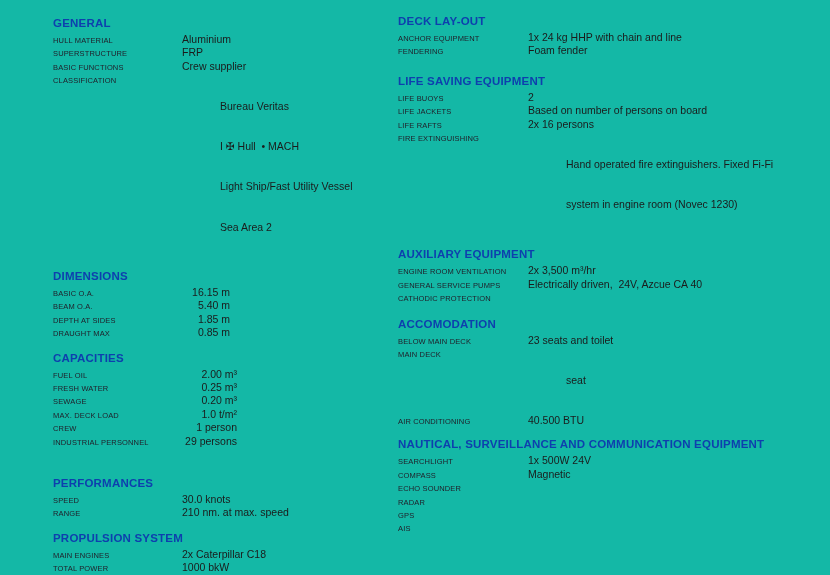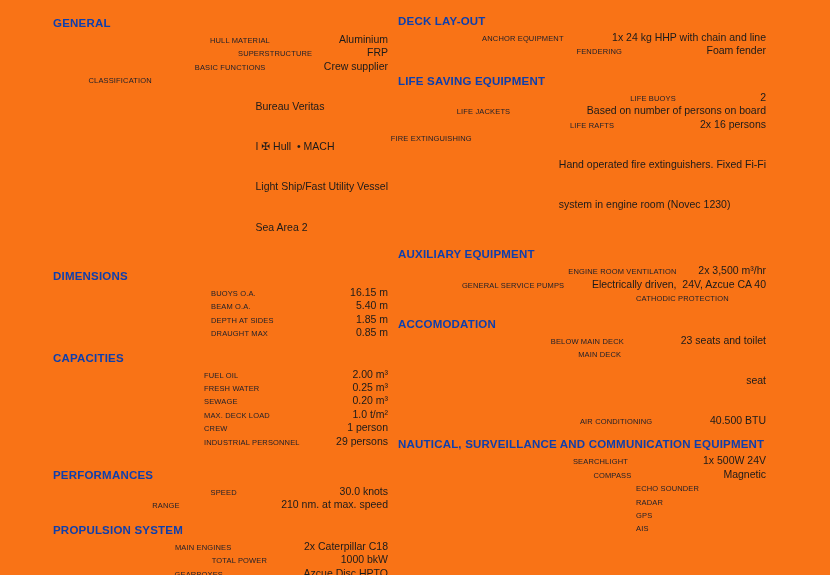--- a/index.html
+++ b/index.html
@@ -1,53 +1,53 @@
 <!DOCTYPE html>
 <html><head>
 <meta charset="utf-8">
 <style>
   * { margin:0; padding:0; box-sizing:border-box; }
   html,body { background:#ffffff; }
   .page {
     position:relative;
     width:830px; height:575px;
-    background:#f97316;
+    background:#14b8a6;
     font-family:"Liberation Sans", sans-serif;
     color:#1a1a1a;
     overflow:hidden;
   }
   .col-left  { position:absolute; left:53px;  top:16px; width:335px; }
   .col-right { position:absolute; left:398px; top:14px; width:368px; }
 
   .sec-title {
     font-size:11.5px; font-weight:bold; color:#0e3fae;
     line-height:14px; letter-spacing:0.2px;
     margin-bottom:3px; white-space:pre;
   }
-  .row { display:flex; align-items:flex-start;justify-content:flex-end; }
+  .row { display:flex; align-items:flex-start; }
   .lbl {
     flex:none; width:129px;
     font-size:7.5px; line-height:13.4px; letter-spacing:0.15px;
     color:#21212b; white-space:pre; position:relative; top:1px;
   }
   .col-right .lbl { width:130px; }
   .val {
     font-size:10.5px; line-height:13.4px; color:#1b1b1b; white-space:pre;
   }
   .val div { line-height:13.4px; white-space:pre;padding-left:38px; }
 
   
   .sec-dimensions .val { width:48px; text-align:right; }
   .sec-capacities .val { width:55px; text-align:right; }
 
   
   .sec { margin-bottom:11px; }
   .sec-general      { margin-bottom:8px; }
   .sec-dimensions   { margin-bottom:11px; }
-  .sec-capacities   { margin-bottom:20px; }
+  .sec-capacities   { margin-bottom:28px; }
   .sec-performances { margin-bottom:11px; }
   .sec-propulsion   { margin-bottom:9px; }
   .sec-deck         { margin-bottom:16px; }
   .sec-lifesaving   { margin-bottom:9px; }
   .sec-auxiliary    { margin-bottom:12px; }
   .sec-accomodation { margin-bottom:10px; }
   .sec-nautical     { margin-bottom:19px; }
 </style>
 </head>
 <body>
@@ -77,21 +77,21 @@
           <div>I ✠ Hull  • MACH</div>
           <div>Light Ship/Fast Utility Vessel</div>
           <div>Sea Area 2</div>
         </div>
       </div>
     </div>
 
     <div class="sec sec-dimensions">
       <div class="sec-title">DIMENSIONS</div>
       <div class="row">
-        <div class="lbl">BUOYS O.A.</div>
+        <div class="lbl">BASIC O.A.</div>
         <div class="val">16.15 m</div>
       </div>
       <div class="row">
         <div class="lbl">BEAM O.A.</div>
         <div class="val">5.40 m</div>
       </div>
       <div class="row">
         <div class="lbl">DEPTH AT SIDES</div>
         <div class="val">1.85 m</div>
       </div>

